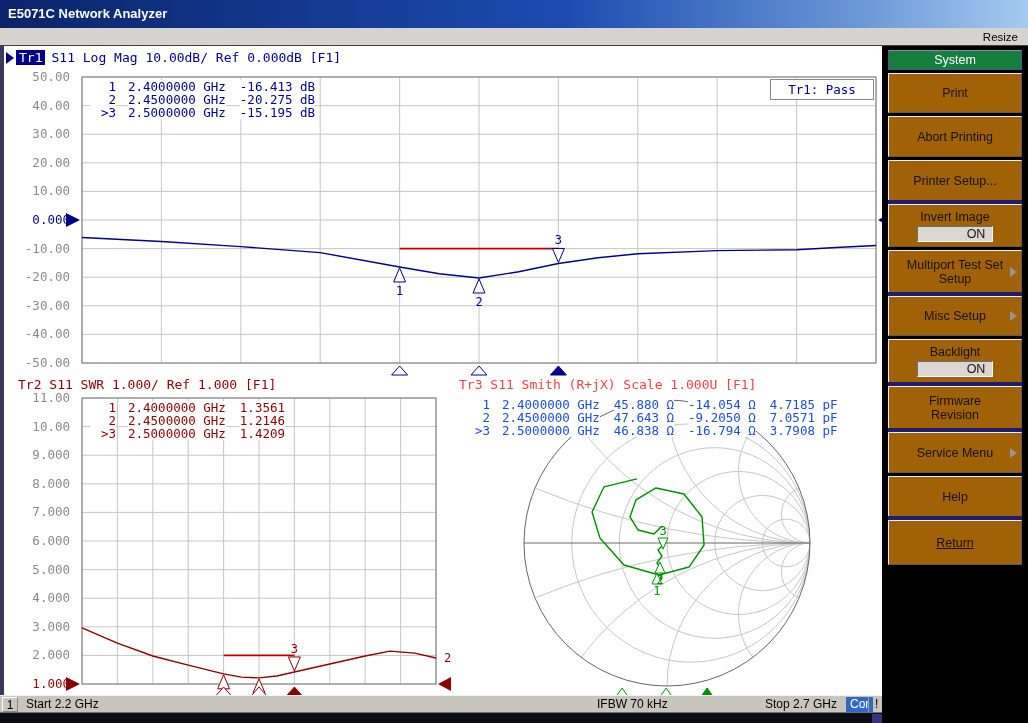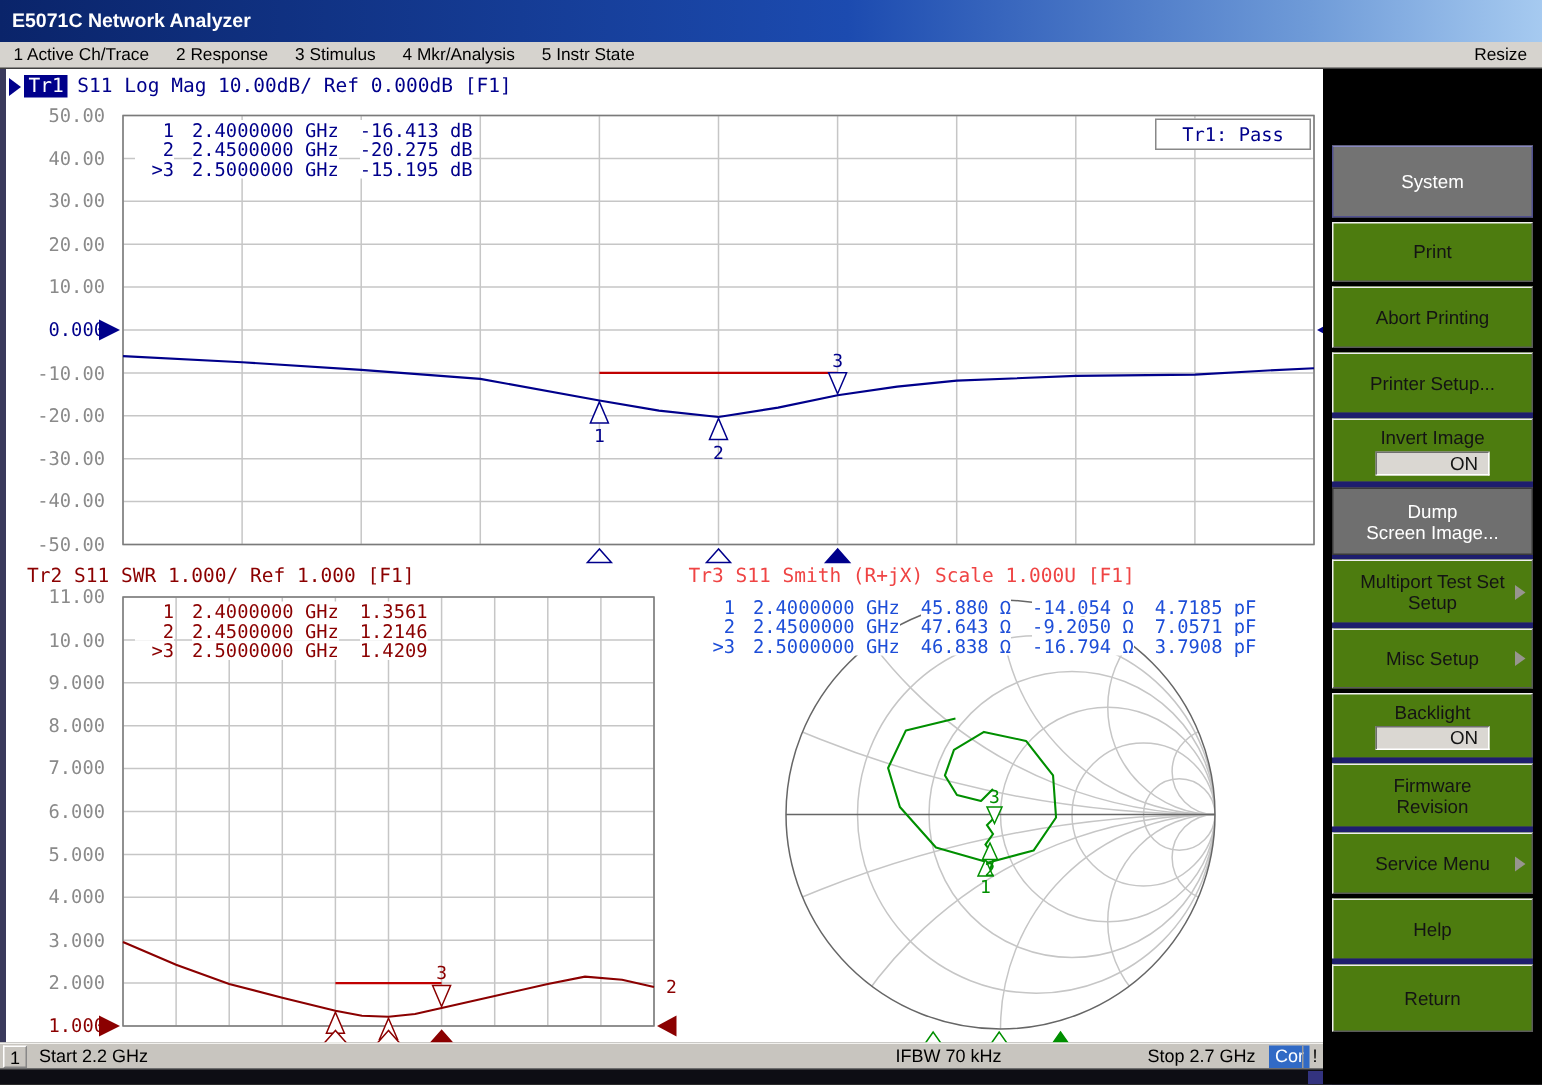--- a/index.html
+++ b/index.html
@@ -41,49 +41,42 @@
   .chbox{left:2px;width:16px;text-align:center;background:#c8c5bf;border:1px solid #888;
     border-top-color:#fff;border-left-color:#fff;}
   .corbadge{background:#316ac5;color:#fff;padding:0 4px;}
   .bangbox{border-left:1px solid #9a9a9a;padding:0 6px;}
   
   .taskstrip{position:absolute;left:0;top:713px;width:1028px;height:10px;background:#0d0d14;}
   .taskstrip .frag{position:absolute;top:1px;height:9px;}
   
   .sidebar{position:absolute;left:882px;top:46px;width:146px;height:677px;background:#000;padding:4px 2px 0 6px;
     display:flex;flex-direction:column;}
-  .skey{width:134px;background:#4d7c0f;color:#141414;font-size:12.5px;text-align:center;
+  .skey{width:134px;background:#a16207;color:#141414;font-size:12.5px;text-align:center;
     display:flex;flex-direction:column;align-items:center;justify-content:center;position:relative;
     border:1px solid #5a5a5a;border-top-color:#efefee;border-left-color:#efefee;margin-bottom:3px;flex:none;}
-  .skey.header{background:#737373;color:#fff;border-color:#505090;border-top-color:#8888c0;height:48px;margin-top:47px;}
+  .skey.header{background:#15803d;color:#fff;border-color:#505090;border-top-color:#8888c0;height:20px;}
   .skey.pressed{background:#6f6f6f;color:#fff;border-color:#3a3a3a;}
   .skey.sep{box-shadow:0 -4px 0 #1e1e6e;}
   .skey .state-box{margin-top:2px;width:76px;height:16px;line-height:14px;background:#dad7d2;
     border:1px solid #6e6e6e;border-bottom-color:#fff;border-right-color:#fff;padding-left:42px;}
   .skey .arrow{position:absolute;right:4px;top:50%;margin-top:-5px;width:0;height:0;
     border-left:7px solid #98958f;border-top:5px solid transparent;border-bottom:5px solid transparent;}
   .sidebar .filler{flex:1;background:#000;}
 </style>
 </head>
 <body>
 
 <div class="screen">
 
   <div class="titlebar">
     <span>E5071C Network Analyzer</span>
   </div>
 
   <div class="menubar">
-    <span style="display:flex;">
-        <span class="menu-item">1 Active Ch/Trace</span>
-        <span class="menu-item">2 Response</span>
-        <span class="menu-item">3 Stimulus</span>
-        <span class="menu-item">4 Mkr/Analysis</span>
-        <span class="menu-item">5 Instr State</span>
-      </span>
     <span class="menu-resize">Resize</span>
   </div>
 
   <div class="main">
 
     <div class="trhead" style="left:2px;top:4px;color:#00008b;">
       <span class="tr-arrow"></span>
       <span class="tr-chip">Tr1</span>
       <span>S11 Log Mag 10.00dB/ Ref 0.000dB [F1]</span>
     </div>
@@ -294,24 +287,20 @@
     <div class="skey" style="height:41px;">
         <span>Abort Printing</span>
       </div>
     <div class="skey" style="height:41px;">
         <span>Printer Setup...</span>
       </div>
     <div class="skey sep" style="height:43px;">
       <span>Invert Image</span>
       <span class="state-box">ON</span>
     </div>
-    <div class="skey pressed sep" style="height:45px;box-shadow:0 -4px 0 #1e1e6e,0 3px 0 #1e1e6e;">
-      <span>Dump</span>
-      <span>Screen Image...</span>
-    </div>
     <div class="skey" style="height:43px;">
       <span>Multiport Test Set</span>
       <span>Setup</span>
       <span class="arrow"></span>
     </div>
     <div class="skey sep" style="height:40px;">
       <span>Misc Setup</span>
       <span class="arrow"></span>
     </div>
     <div class="skey" style="height:44px;">
@@ -322,19 +311,19 @@
       <span>Firmware</span>
       <span>Revision</span>
     </div>
     <div class="skey sep" style="height:41px;">
       <span>Service Menu</span>
       <span class="arrow"></span>
     </div>
     <div class="skey" style="height:41px;">
         <span>Help</span>
       </div>
-    <div class="skey sep" style="height:45px;">
+    <div class="skey sep" style="height:45px;text-decoration:underline;">
         <span>Return</span>
       </div>
     <div class="filler"></div>
   </div>
 
 </div>
 
 </body></html>

